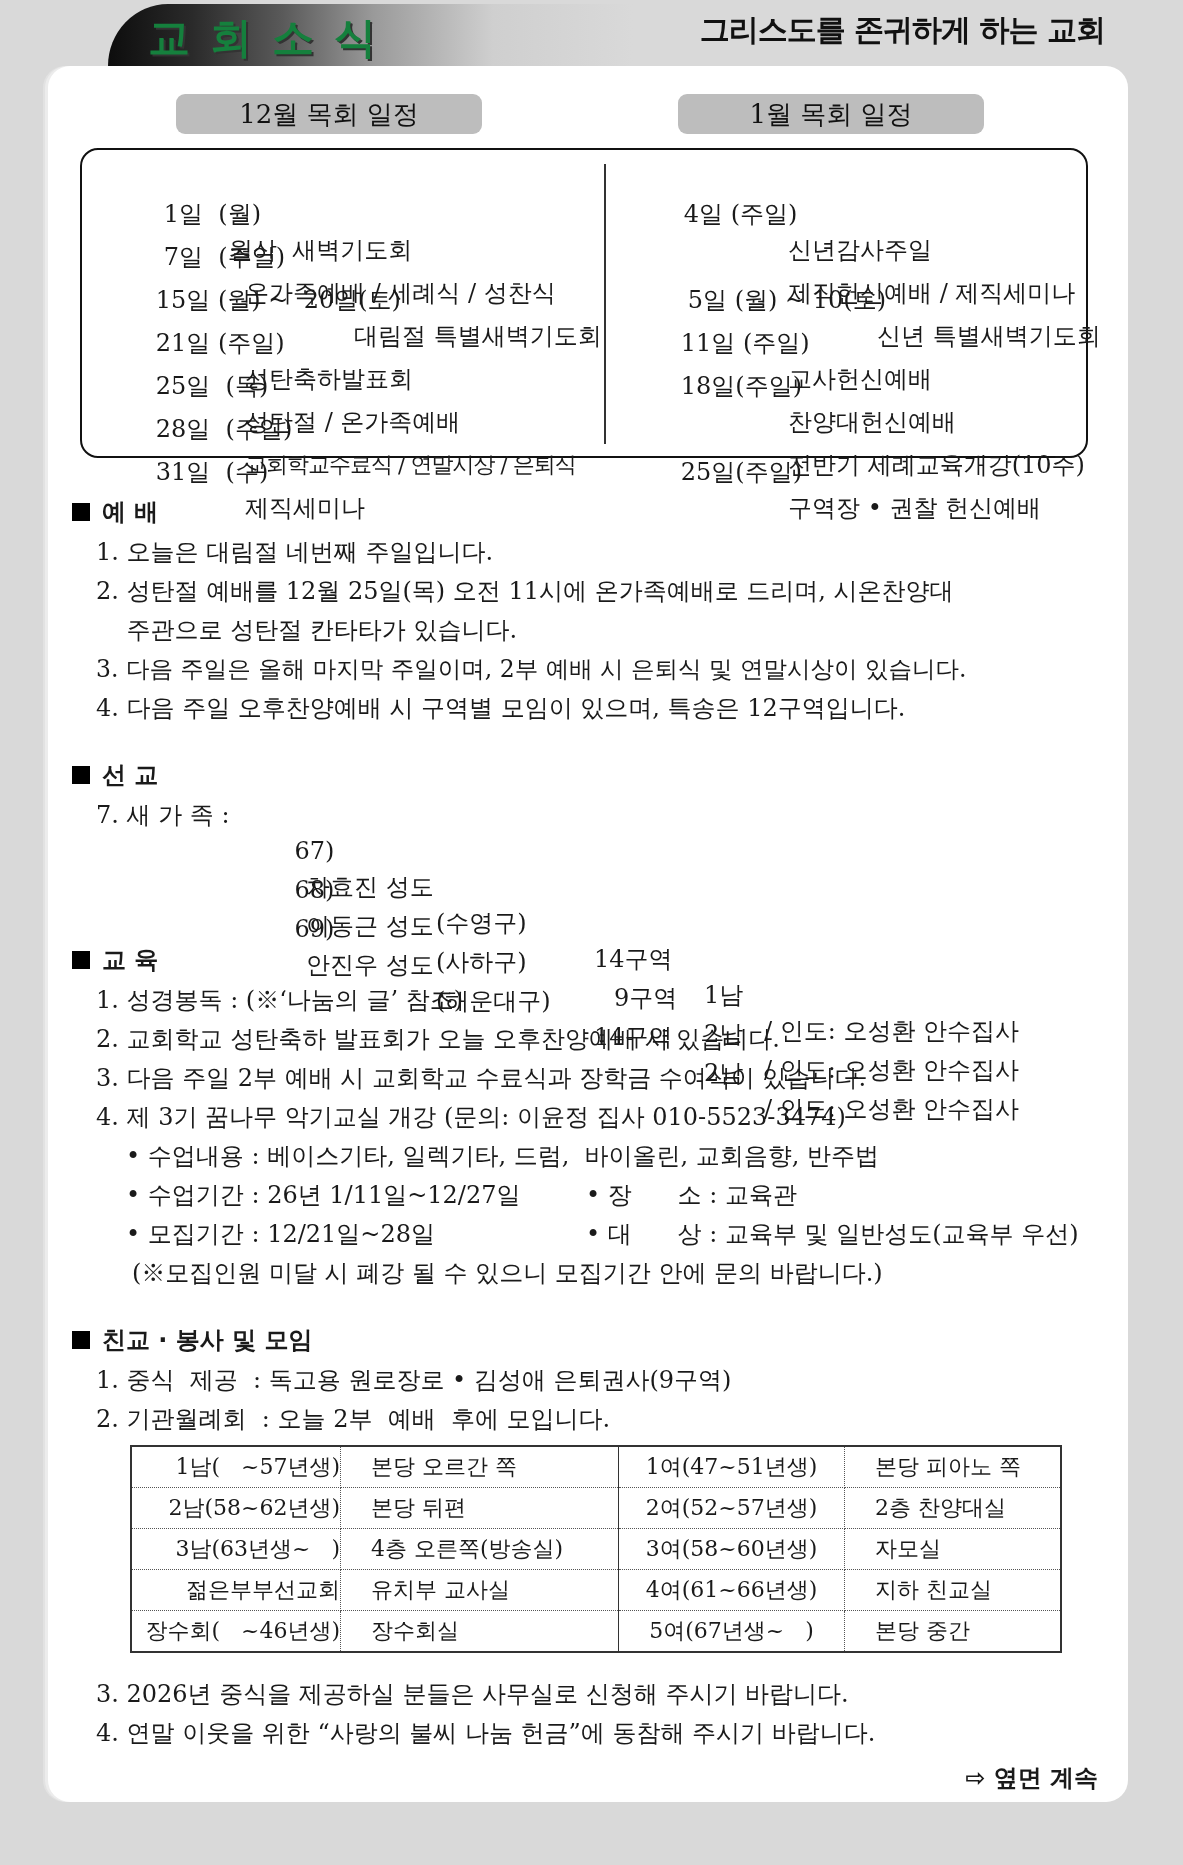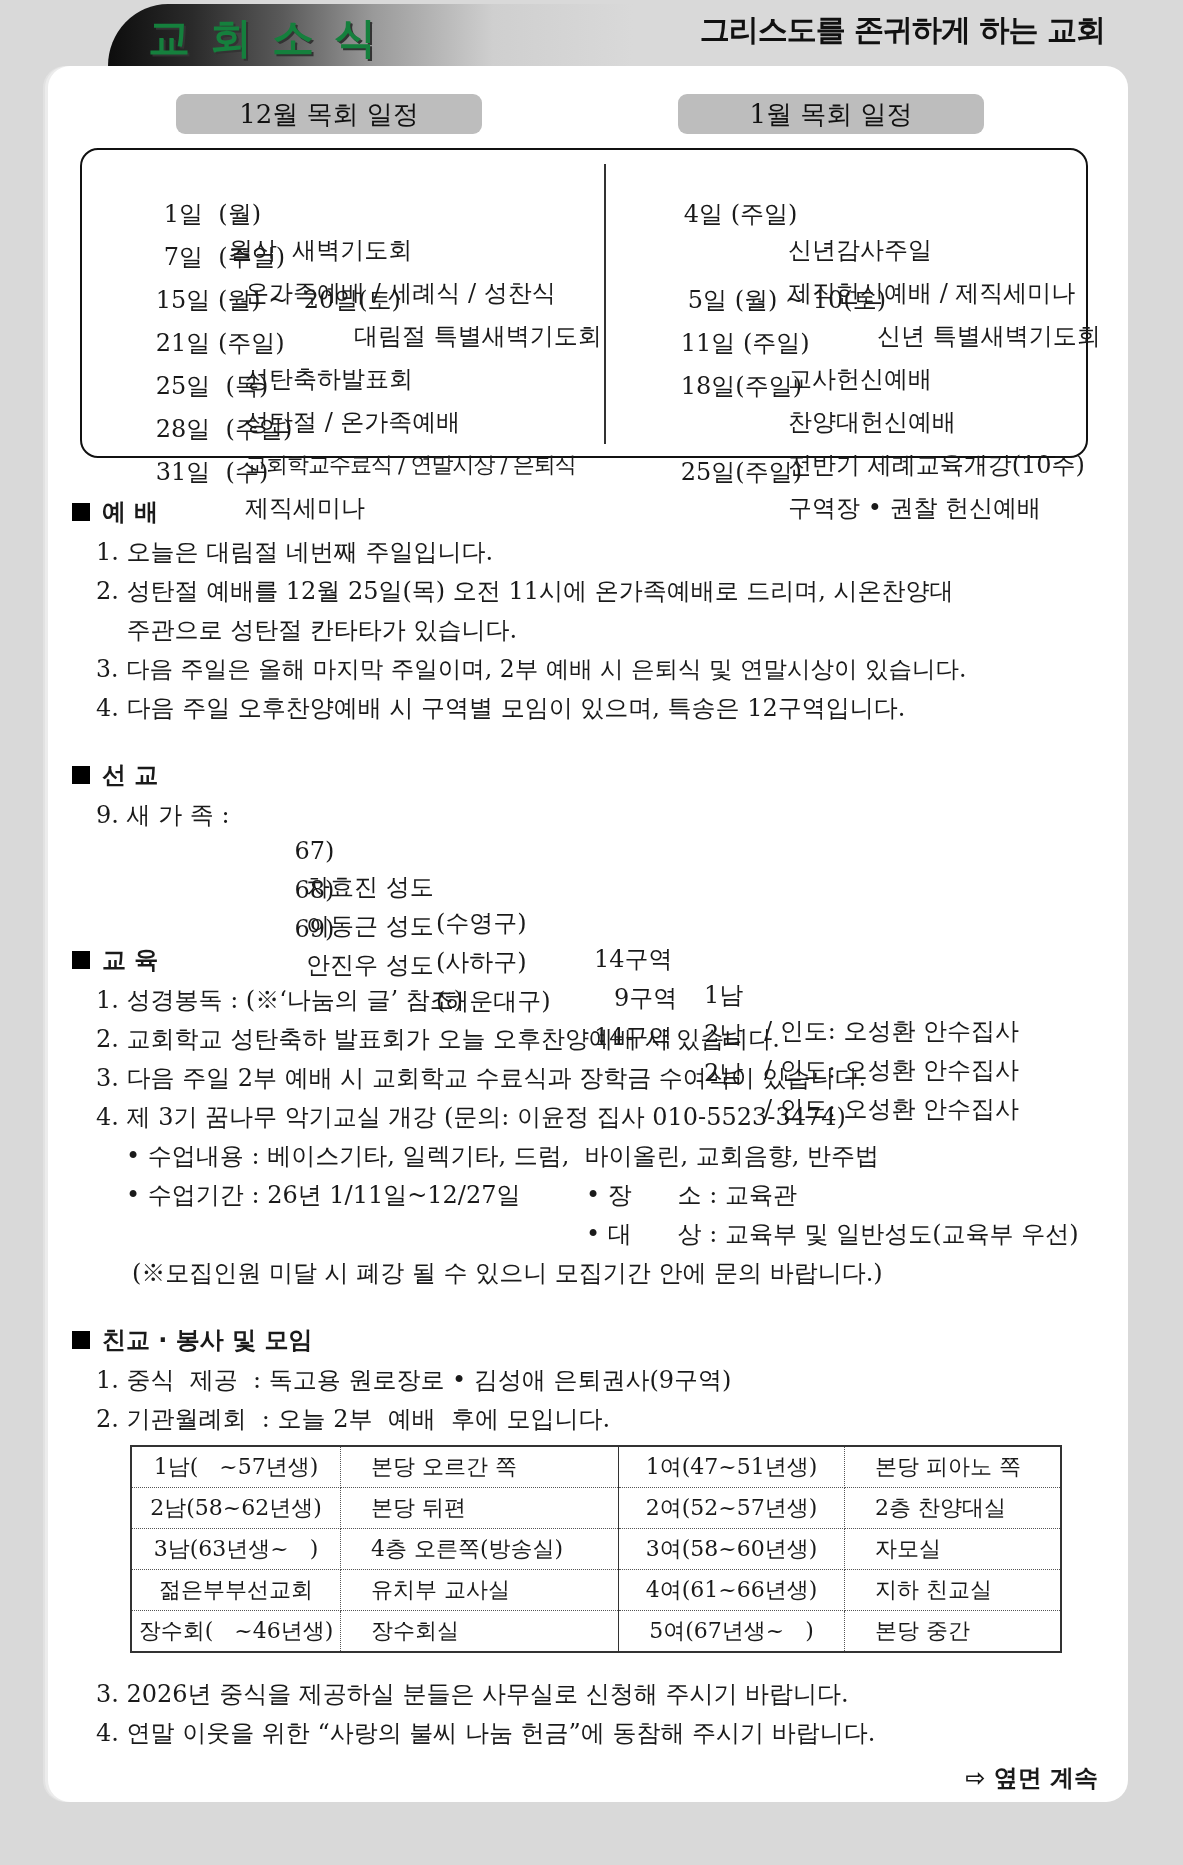--- a/index.html
+++ b/index.html
@@ -51,21 +51,21 @@
   .sec-head .sq { display:inline-block; width:18px; height:18px; background:#000; margin-right:12px; }
   .line { position:absolute; font-size:24px; white-space:pre; line-height:36px; }
 
   
   .tbl {
     position:absolute; left:82px; top:1379px; width:932px; border-collapse:collapse;
     border:2px solid #333; font-size:22px;
   }
   .tbl td { height:40px; padding:0 0 0 0; border-bottom:1.5px dotted #555; white-space:pre; }
   .tbl tr:last-child td { border-bottom:none; }
-  .tbl td.c1 { width:208px; border-right:1.5px dotted #555; text-align:center; }
+  .tbl td.c1 { width:208px; border-right:1.5px dotted #555; text-align:right; }
   .tbl td.c2 { width:247px; border-right:1.5px solid #333; padding-left:30px; }
   .tbl td.c3 { width:225px; border-right:1.5px dotted #555; text-align:center; }
   .tbl td.c4 { padding-left:30px; }
 
   .cont {
     position:absolute; right:30px; top:1746px; font-family:"DejaVu Sans","Liberation Sans",sans-serif;
     font-weight:bold; font-size:24px;
   }
 </style>
 </head>
@@ -149,21 +149,21 @@
   <div class="line" style="left:48px;top:468px;">1. 오늘은 대림절 네번째 주일입니다.</div>
   <div class="line" style="left:48px;top:507px;">2. 성탄절 예배를 12월 25일(목) 오전 11시에 온가족예배로 드리며, 시온찬양대</div>
   <div class="line" style="left:48px;top:546px;">    주관으로 성탄절 칸타타가 있습니다.</div>
   <div class="line" style="left:48px;top:585px;font-size:23.5px;">3. 다음 주일은 올해 마지막 주일이며, 2부 예배 시 은퇴식 및 연말시상이 있습니다.</div>
   <div class="line" style="left:48px;top:624px;">4. 다음 주일 오후찬양예배 시 구역별 모임이 있으며, 특송은 12구역입니다.</div>
 
   <div class="sec-head" style="top:693px;">
     <span class="sq"></span>
     <span>선 교</span>
   </div>
-  <div class="line" style="left:48px;top:731px;">9. 새 가 족 :</div>
+  <div class="line" style="left:48px;top:731px;">7. 새 가 족 :</div>
 
   <div class="line" style="left:216px;top:731px;">
     <span>67)</span>
     <span style="position:absolute;left:42px;">차효진 성도</span>
     <span style="position:absolute;left:172px;">(수영구)</span>
     <span style="position:absolute;left:330px;">14구역</span>
     <span style="position:absolute;left:440px;">1남</span>
     <span style="position:absolute;left:500px;">/ 인도: 오성환 안수집사</span>
   </div>
   <div class="line" style="left:216px;top:770px;">
@@ -187,20 +187,21 @@
     <span class="sq"></span>
     <span>교 육</span>
   </div>
   <div class="line" style="left:48px;top:916px;">1. 성경봉독 : (※‘나눔의 글’ 참조)</div>
   <div class="line" style="left:48px;top:955px;">2. 교회학교 성탄축하 발표회가 오늘 오후찬양예배 시 있습니다.</div>
   <div class="line" style="left:48px;top:994px;">3. 다음 주일 2부 예배 시 교회학교 수료식과 장학금 수여식이 있습니다.</div>
   <div class="line" style="left:48px;top:1033px;">4. 제 3기 꿈나무 악기교실 개강 (문의: 이윤정 집사 010-5523-3474)</div>
   <div class="line" style="left:78px;top:1072px;">• 수업내용 : 베이스기타, 일렉기타, 드럼,  바이올린, 교회음향, 반주법</div>
   <div class="line" style="left:78px;top:1111px;">• 수업기간 : 26년 1/11일~12/27일</div>
   <div class="line" style="left:538px;top:1111px;">• 장      소 : 교육관</div>
+  <div class="line" style="left:78px;top:1150px;">• 모집기간 : 12/21일~28일</div>
   <div class="line" style="left:84px;top:1189px;">(※모집인원 미달 시 폐강 될 수 있으니 모집기간 안에 문의 바랍니다.)</div>
   <div class="line" style="left:538px;top:1150px;">• 대      상 : 교육부 및 일반성도(교육부 우선)</div>
 
   <div class="sec-head" style="top:1258px;">
     <span class="sq"></span>
     <span>친교 · 봉사 및 모임</span>
   </div>
   <div class="line" style="left:48px;top:1296px;">1. 중식  제공  : 독고용 원로장로 • 김성애 은퇴권사(9구역)</div>
   <div class="line" style="left:48px;top:1335px;">2. 기관월례회  : 오늘 2부  예배  후에 모입니다.</div>
 

